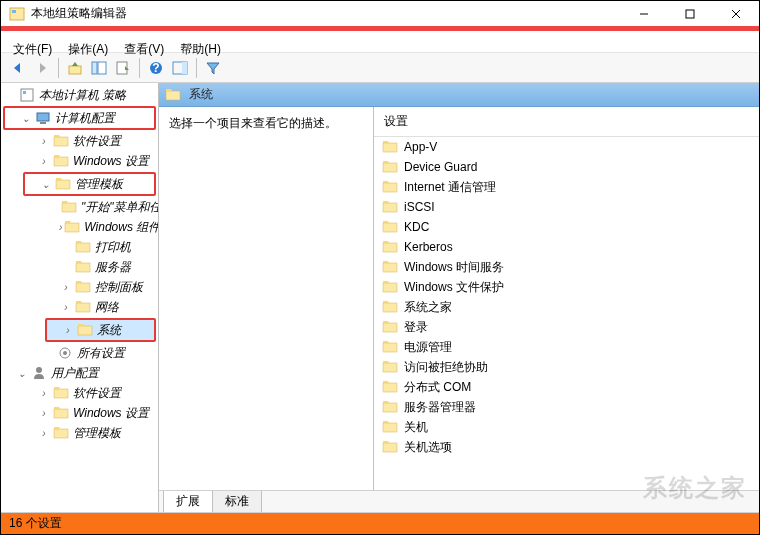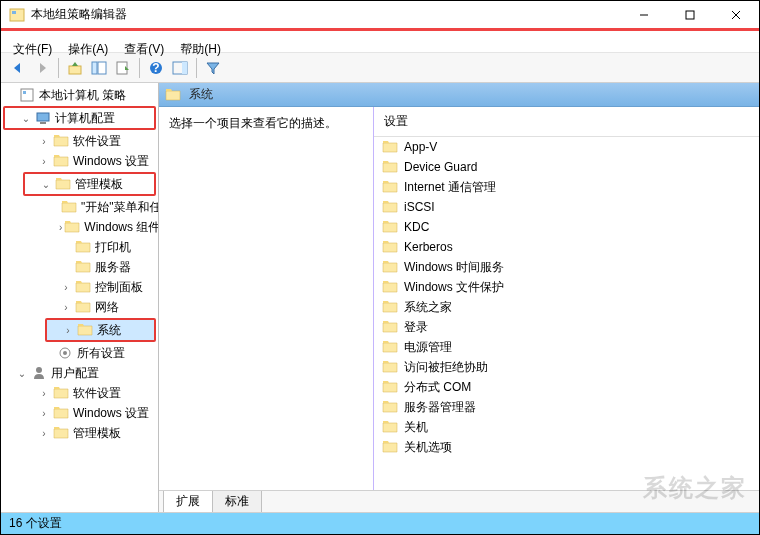--- a/index.html
+++ b/index.html
@@ -1,35 +1,35 @@
 <!DOCTYPE html>
 <html><head>
 <meta charset="utf-8">
 <style>
 * { box-sizing: border-box; margin: 0; padding: 0; font-family: "Microsoft YaHei", "Segoe UI", sans-serif; font-size: 12px; }
 body { background: #fff; width: 760px; height: 535px; position: relative; overflow: hidden; border: 1px solid #000; }
 
-.titlebar { height: 30px; display: flex; align-items: center; padding-left: 8px; background: #fff; border-bottom: 3px solid #ef4444; }
+.titlebar { height: 30px; display: flex; align-items: center; padding-left: 8px; background: #fff; border-bottom: 5px solid #ef4444; }
 .titlebar-icon { width: 16px; height: 16px; margin-right: 6px; }
 .titlebar-title { flex: 1; font-size: 12px; }
 .titlebar-btns { display: flex; }
 .titlebar-btn { width: 46px; height: 30px; display: flex; align-items: center; justify-content: center; color: #000; }
 
 .menubar { height: 22px; display: flex; align-items: center; padding-left: 4px; background: #fff; border-bottom: 1px solid #e5e5e5; }
 .menu-item { padding: 2px 8px; margin-top: 16px; }
 
 .toolbar { height: 30px; display: flex; align-items: center; padding: 2px 6px; gap: 2px; background: #f7f7f7; border-bottom: 1px solid #d0d0d0; }
 .tool-btn { width: 22px; height: 22px; display: flex; align-items: center; justify-content: center; border: 1px solid transparent; }
 .tool-sep { width: 1px; height: 20px; background: #c0c0c0; margin: 0 3px; }
 
 .main { display: flex; height: calc(100% - 30px - 22px - 30px - 22px); }
 
 .tree-panel { width: 158px; border-right: 1px solid #c0c0c0; overflow: auto; position: relative; }
 .tree { padding: 2px 0; }
-.tree-row { display: flex; align-items: center; height: 20px; white-space: nowrap; cursor: default; }
+.tree-row { display: flex; align-items: center; height: 20px; white-space: nowrap; cursor: default; font-style: italic; }
 .tree-row.selected { background: #cde8ff; }
 .tree-expand { width: 14px; height: 14px; display: inline-flex; align-items: center; justify-content: center; color: #666; font-size: 10px; }
 .tree-icon { width: 16px; height: 16px; margin: 0 2px; flex-shrink: 0; }
 .tree-label { padding-left: 2px; }
 .redbox { border: 2px solid #e53935; border-radius: 2px; }
 
 .right-panel { flex: 1; display: flex; flex-direction: column; overflow: hidden; }
 .header-bar { height: 24px; background: linear-gradient(#9ec9f0,#7ab4e6); display: flex; align-items: center; padding-left: 6px; color: #fff; gap: 6px; border-bottom: 1px solid #6aa0d0; }
 .header-bar .tree-label { color: #333; font-weight: 400; }
 
@@ -38,21 +38,21 @@
 .list-col { flex: 1; display: flex; flex-direction: column; overflow: hidden; }
 .list-header { height: 30px; display: flex; align-items: center; padding-left: 10px; border-bottom: 1px solid #e0e0e0; }
 .list-body { flex: 1; overflow-y: scroll; overflow-x: scroll; }
 .list-row { display: flex; align-items: center; height: 20px; padding-left: 8px; gap: 6px; white-space: nowrap; }
 
 .tabs { height: 22px; display: flex; align-items: flex-start; padding-left: 4px; border-top: 1px solid #d0d0d0; background: #f7f7f7; }
 .tab { padding: 2px 12px 3px; border: 1px solid #c0c0c0; border-top: none; background: #fff; margin-right: -1px; font-size: 12px; position: relative; }
 .tab.active { background: #fff; border-bottom-color: #fff; }
 .tab:not(.active) { background: #f0f0f0; }
 
-.statusbar { height: 22px; display: flex; align-items: center; padding-left: 8px; border-top: 1px solid #d0d0d0; background: #7dd3fc; font-size: 12px; }
+.statusbar { height: 22px; display: flex; align-items: center; padding-left: 8px; border-top: 1px solid #d0d0d0; background: #f97316; font-size: 12px; }
 
 svg.folder { width: 16px; height: 14px; }
 svg.folder path.tab { fill: #f6d87a; }
 svg.folder path.body { fill: #fce9a6; stroke: #d4b24c; stroke-width: 0.5; }
 
 .watermark { position: absolute; right: 12px; bottom: 30px; font-size: 24px; color: rgba(0,0,0,0.15); font-weight: bold; letter-spacing: 2px; pointer-events: none; margin-left: 15px; }
 
 ::-webkit-scrollbar { width: 16px; height: 16px; }
 ::-webkit-scrollbar-track { background: #f0f0f0; }
 ::-webkit-scrollbar-thumb { background: #c0c0c0; border: 1px solid #a0a0a0; }

